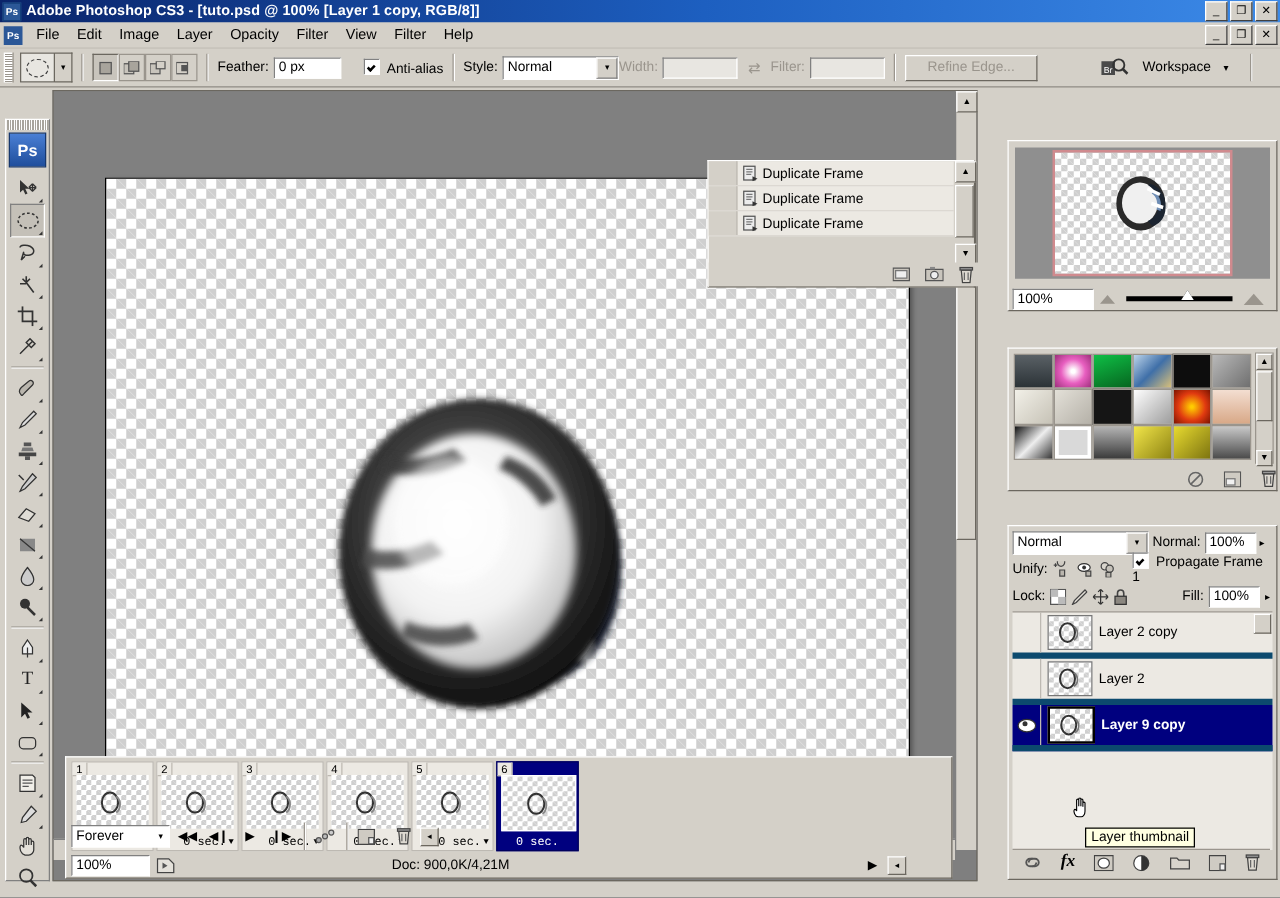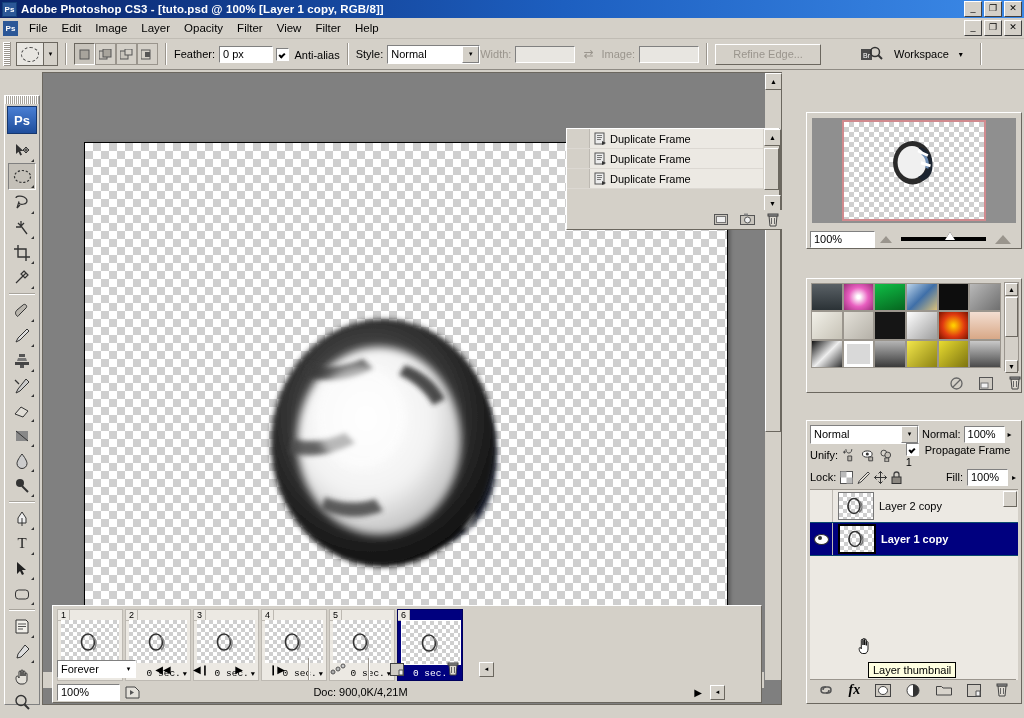--- a/index.html
+++ b/index.html
@@ -156,21 +156,21 @@
   .layers{left:806px;top:420px;width:214px;height:282px;}
   .lrow1{position:absolute;left:3px;top:4px;width:206px;height:18px;
     display:flex;align-items:center;gap:3px;}
   .lrow2{position:absolute;left:3px;top:25px;width:206px;height:18px;
     display:flex;align-items:center;gap:4px;font-size:11px;}
   .lrow3{position:absolute;left:3px;top:47px;width:206px;height:18px;
     display:flex;align-items:center;gap:4px;font-size:11px;}
   .laylist{position:absolute;left:3px;top:68px;width:208px;height:190px;
     background:#ece9e3;border-top:1px solid #9a958d;}
   .layrow{height:32px;display:flex;align-items:center;
-    border-bottom:1px solid #0c4a6e;}
+    border-bottom:5px solid #0c4a6e;}
   .layrow.sel{background:#00007f;color:#fff;font-weight:bold;}
   .eye{width:22px;height:32px;display:flex;align-items:center;
     justify-content:center;border-right:1px solid #bdb9b2;}
   .lthumb{width:34px;height:26px;margin:0 5px;border:1px solid #777;
     background-color:#fff;
     background-image:
       linear-gradient(45deg,#cfcfcf 25%,transparent 25%,transparent 75%,#cfcfcf 75%),
       linear-gradient(45deg,#cfcfcf 25%,transparent 25%,transparent 75%,#cfcfcf 75%);
     background-size:8px 8px;background-position:0 0,4px 4px;
     display:flex;align-items:center;justify-content:center;position:relative;}
@@ -198,21 +198,21 @@
     background-color:#fff;
     background-image:
       linear-gradient(45deg,#cfcfcf 25%,transparent 25%,transparent 75%,#cfcfcf 75%),
       linear-gradient(45deg,#cfcfcf 25%,transparent 25%,transparent 75%,#cfcfcf 75%);
     background-size:8px 8px;background-position:0 0,4px 4px;
     display:flex;align-items:center;justify-content:center;}
   .fdelay{position:absolute;right:3px;bottom:1px;font-size:9.5px;display:flex;
     align-items:center;gap:2px;font-family:Liberation Mono, monospace;}
   .frame.sel .fdelay{color:#fff;left:0;right:0;justify-content:center;}
   .anim-foot{position:absolute;left:0;bottom:22px;width:100%;height:22px;
-    display:flex;align-items:center;gap:16px;padding-left:4px;}
+    display:flex;align-items:center;gap:3px;padding-left:4px;}
   .pbtn{width:22px;height:18px;display:flex;align-items:center;
     justify-content:center;font-size:10px;}
   .statusbar{position:absolute;left:0;bottom:0;width:100%;height:20px;
     display:flex;align-items:center;gap:5px;padding-left:4px;font-size:11px;}
   .zoombox{width:58px;height:15px;border:1px solid;
     border-color:#808080 #fff #fff #808080;background:#fff;font-size:11px;
     line-height:15px;padding-left:3px;}
   .eyeicon{width:13px;height:9px;border:1.5px solid #333;border-radius:50% 50%;
     position:relative;background:#fff;}
   .eyeicon:after{content:"";position:absolute;left:3.5px;top:1px;width:4px;
@@ -284,46 +284,46 @@
             <rect x="4" y="3" width="5" height="5" fill="#555"></rect>
           </svg>
       </div>
     </div>
 
     <div class="sep"></div>
 
     <span class="lbl">Feather:</span>
     <div class="txtfield" style="width:46px">0 px</div>
 
-    <span style="margin-left:3px">
+    <span style="margin-left:18px">
       <span class="cbx ck"></span>
       <span>Anti-alias</span>
     </span>
 
     <div class="sep"></div>
 
     <span class="lbl">Style:</span>
     <div class="combo" style="width:88px">
       <span>Normal</span>
       <span class="arw">▾</span>
     </div>
 
     <span class="lbl dis" style="margin-left:0">Width:</span>
     <div class="txtfield" style="width:52px;background:#e8e6e1"></div>
 
     <span class="dis" style="margin:0 8px;font-size:12px">⇄</span>
 
-    <span class="lbl dis">Image:</span>
+    <span class="lbl dis">Filter:</span>
     <div class="txtfield" style="width:52px;background:#e8e6e1"></div>
 
     <div class="sep"></div>
 
     <div class="btn3d dis" style="width:88px">Refine Edge...</div>
 
-    <div style="position:absolute;left:860px;display:flex;align-items:center;gap:10px">
+    <div style="position:absolute;left:880px;display:flex;align-items:center;gap:10px">
       <div style="width:24px;height:20px;display:flex;align-items:center;justify-content:center">
         <svg width="22" height="18" viewBox="0 0 22 18">
           <rect x="0" y="4" width="11" height="11" fill="#4a4a4a"></rect>
           <text x="2" y="13" font-size="7" fill="#fff" font-family="Liberation Sans">Br</text>
           <circle cx="14" cy="7" r="4.5" fill="none" stroke="#333" stroke-width="1.5"></circle>
           <line x1="17" y1="10" x2="21" y2="14" stroke="#333" stroke-width="2"></line>
         </svg>
       </div>
       <span>Workspace</span>
       <span style="font-size:8px">▾</span>
@@ -742,32 +742,42 @@
         <div class="eye"></div>
         <div class="lthumb">
           <svg width="26" height="20" viewBox="0 0 26 20">
               <ellipse cx="11" cy="10" rx="6" ry="7.5" fill="none" stroke="#333" stroke-width="1.6"></ellipse>
               <path d="M16 5 c4 3 4 9 0 11" fill="none" stroke="#777" stroke-width="1.4"></path>
             </svg>
         </div>
         <span>Layer 2 copy</span>
       </div>
 
+      <div class="layrow">
+        <div class="eye"></div>
+        <div class="lthumb">
+          <svg width="26" height="20" viewBox="0 0 26 20">
+              <ellipse cx="11" cy="10" rx="6" ry="7.5" fill="none" stroke="#333" stroke-width="1.6"></ellipse>
+              <path d="M16 5 c4 3 4 9 0 11" fill="none" stroke="#777" stroke-width="1.4"></path>
+            </svg>
+        </div>
+        <span>Layer 2</span>
+      </div>
 
       <div class="layrow sel" style="position:relative">
         <div class="eye">
           <div class="eyeicon"></div>
         </div>
         <div class="lthumb act">
           <svg width="26" height="20" viewBox="0 0 26 20">
               <ellipse cx="11" cy="10" rx="6" ry="7.5" fill="none" stroke="#333" stroke-width="1.6"></ellipse>
               <path d="M16 5 c4 3 4 9 0 11" fill="none" stroke="#777" stroke-width="1.4"></path>
             </svg>
         </div>
-        <span>Layer 1 copy</span>
+        <span>Layer 9 copy</span>
       </div>
 
 
       <svg class="cursor-hand" viewBox="0 0 14 16">
         <path d="M4 15 C1.5 12.5 2 9.5 3 9.5 C3.7 9.5 4 10.2 4.3 10.8 L4.3 2.2 C4.3 1 6 1 6 2.2 L6 7 L6 1.2 C6 0 7.7 0 7.7 1.2 L7.7 7 L7.7 2 C7.7 0.9 9.3 0.9 9.3 2 L9.3 7.4 L9.3 4.4 C9.3 3.4 11 3.4 11 4.4 L11 11 C11 13.5 9.5 15.5 8 15.5 L5.5 15.5 z" fill="#ffffff" stroke="#000" stroke-width="0.9"></path>
       </svg>
       <div class="tooltip">Layer thumbnail</div>
 
       <div class="sb-thumb" style="position:absolute;right:1px;top:1px;width:12px;height:14px"></div>
     </div>

